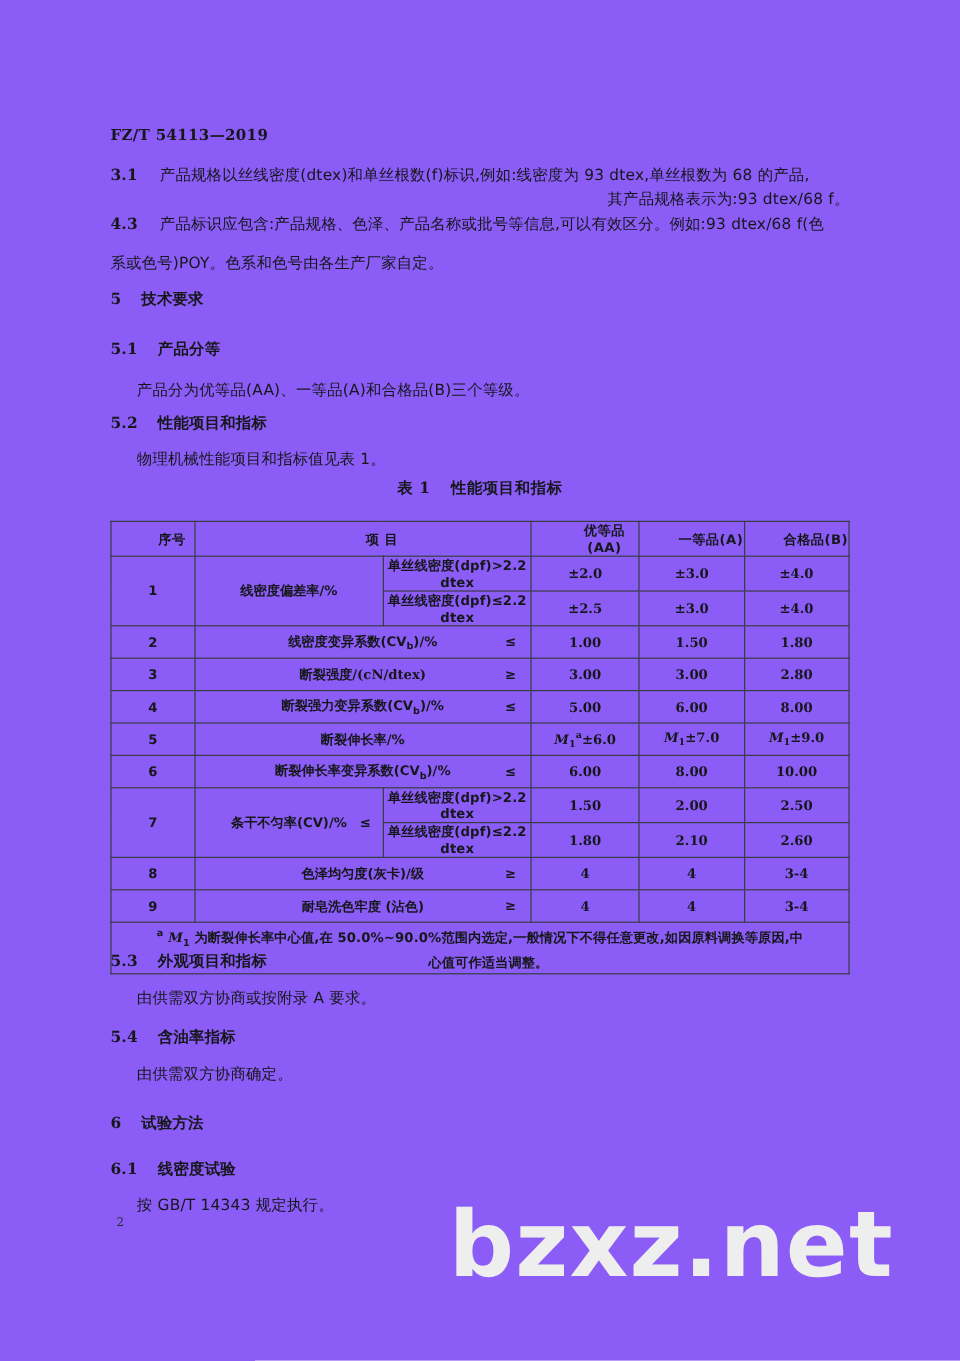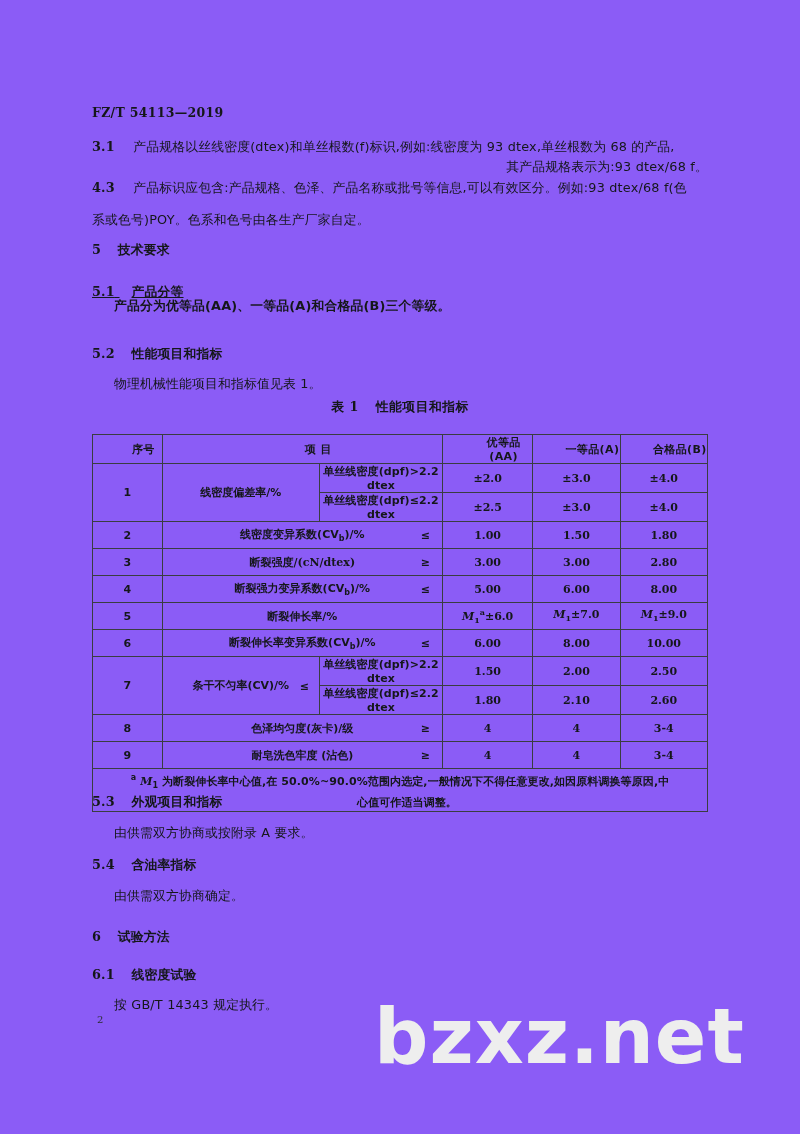--- a/index.html
+++ b/index.html
@@ -201,25 +201,25 @@
     </div>
     <div class="clause" style="left:92px; top:198px; width:616px;margin-top:12px;">
       <span>系或色号)POY。色系和色号由各生产厂家自定。</span>
     </div>
 
     <div class="clause head-clause" style="left:92px; top:240px;">
       <span class="lat">5</span>
       <span style="display:inline-block;width:12px"></span><span>技术要求</span>
     </div>
 
-    <div class="clause head-clause" style="left:92px; top:282px;text-decoration:underline;">
+    <div class="clause head-clause" style="left:92px; top:282px;">
       <span class="lat">5.1</span>
       <span style="display:inline-block;width:12px"></span><span>产品分等</span>
     </div>
-    <div class="para" style="left:114px; top:296px;font-weight:bold;">产品分为优等品(AA)、一等品(A)和合格品(B)三个等级。</div>
+    <div class="para" style="left:114px; top:316px;">产品分为优等品(AA)、一等品(A)和合格品(B)三个等级。</div>
 
     <div class="clause head-clause" style="left:92px; top:344px;">
       <span class="lat">5.2</span>
       <span style="display:inline-block;width:12px"></span><span>性能项目和指标</span>
     </div>
     <div class="para" style="left:114px; top:374px;">物理机械性能项目和指标值见表 1。</div>
 
     <div class="table-caption">
       <span class="lat">表 1</span>
       <span style="display:inline-block;width:12px"></span><span>性能项目和指标</span>

